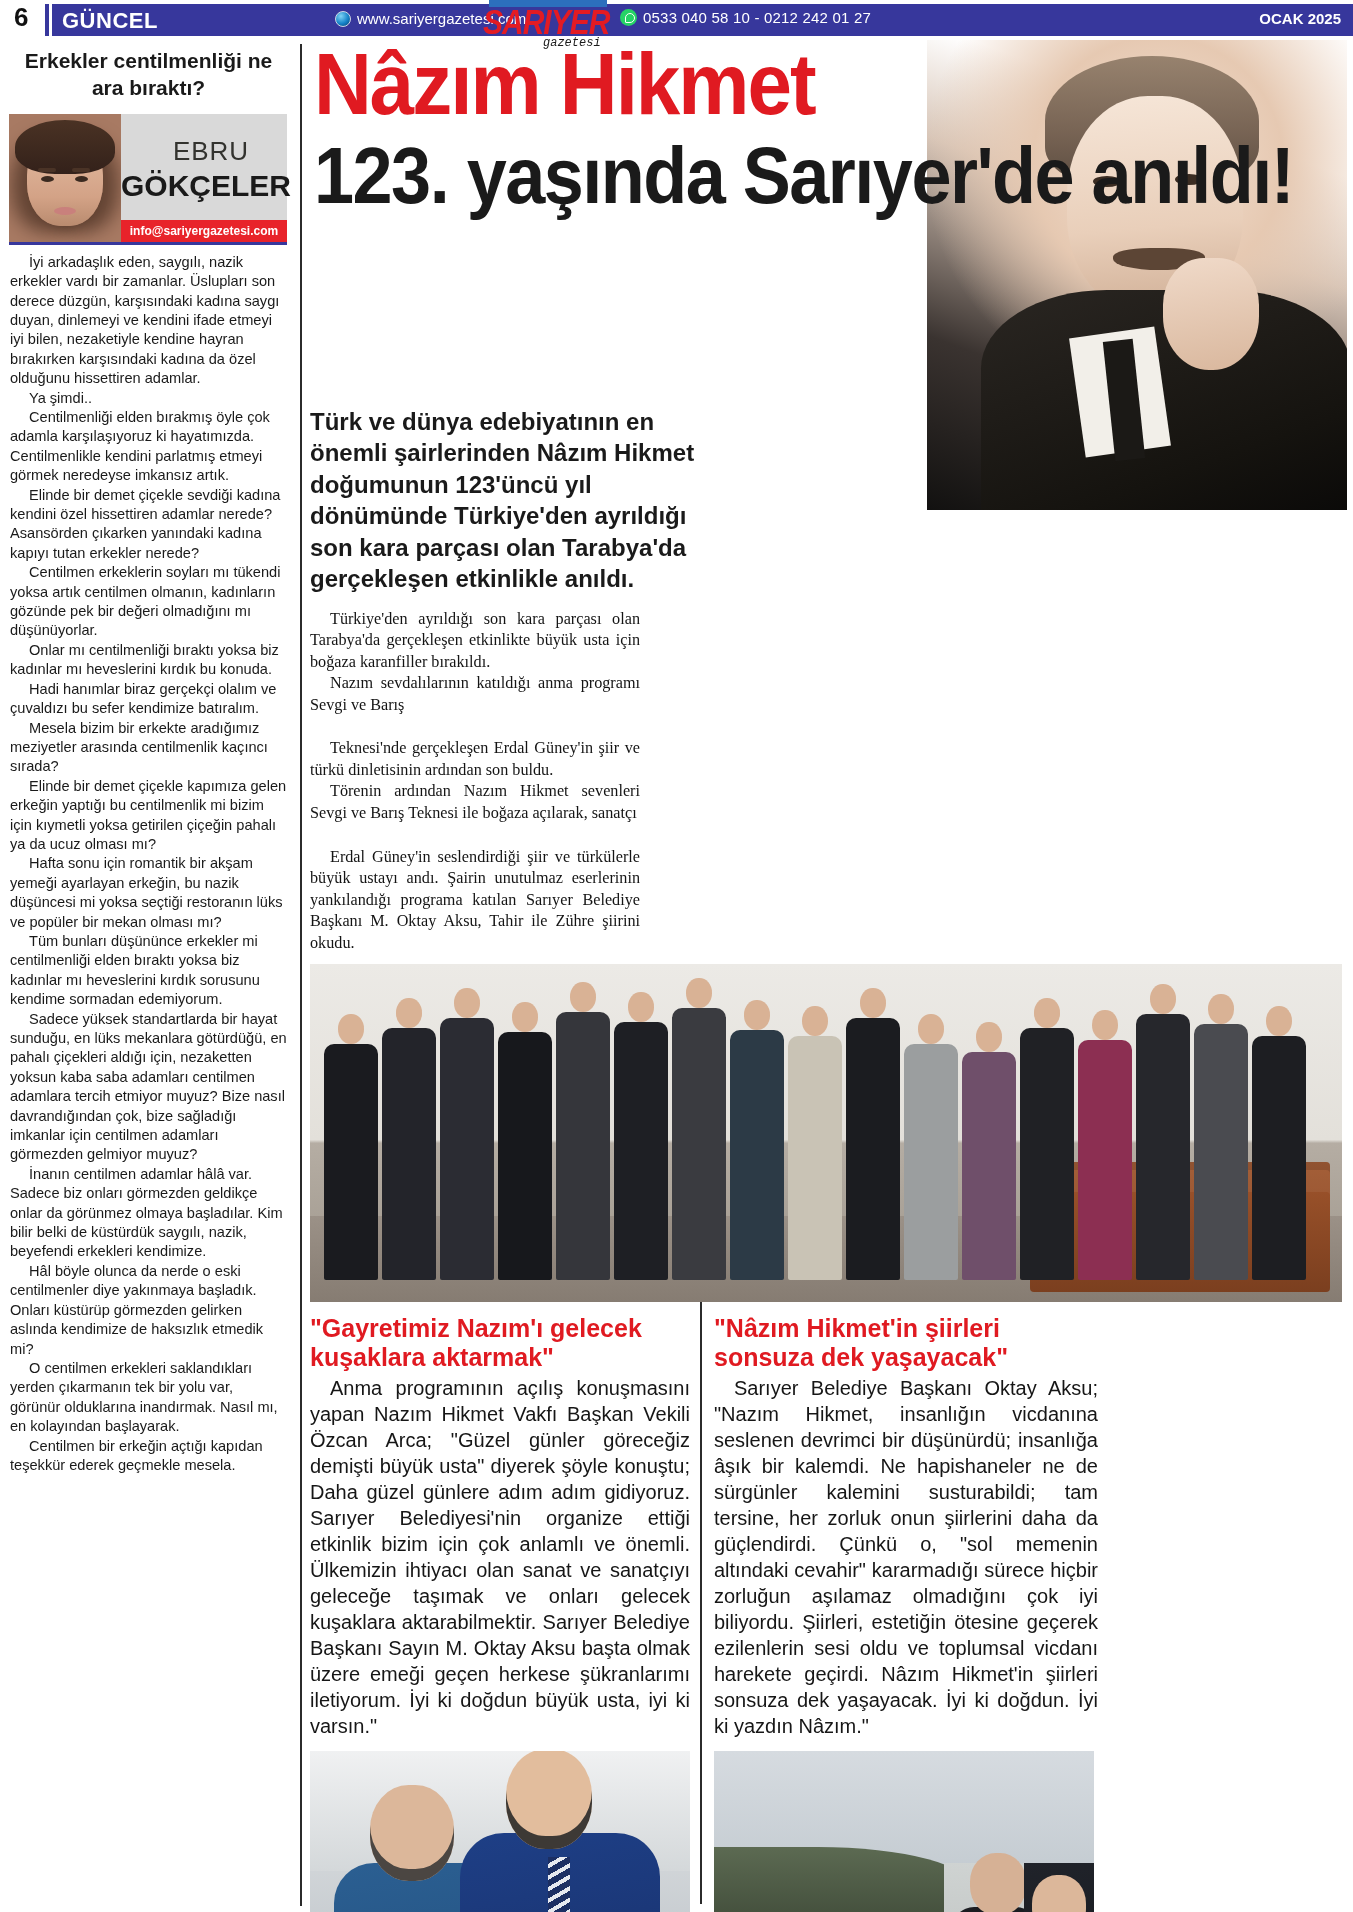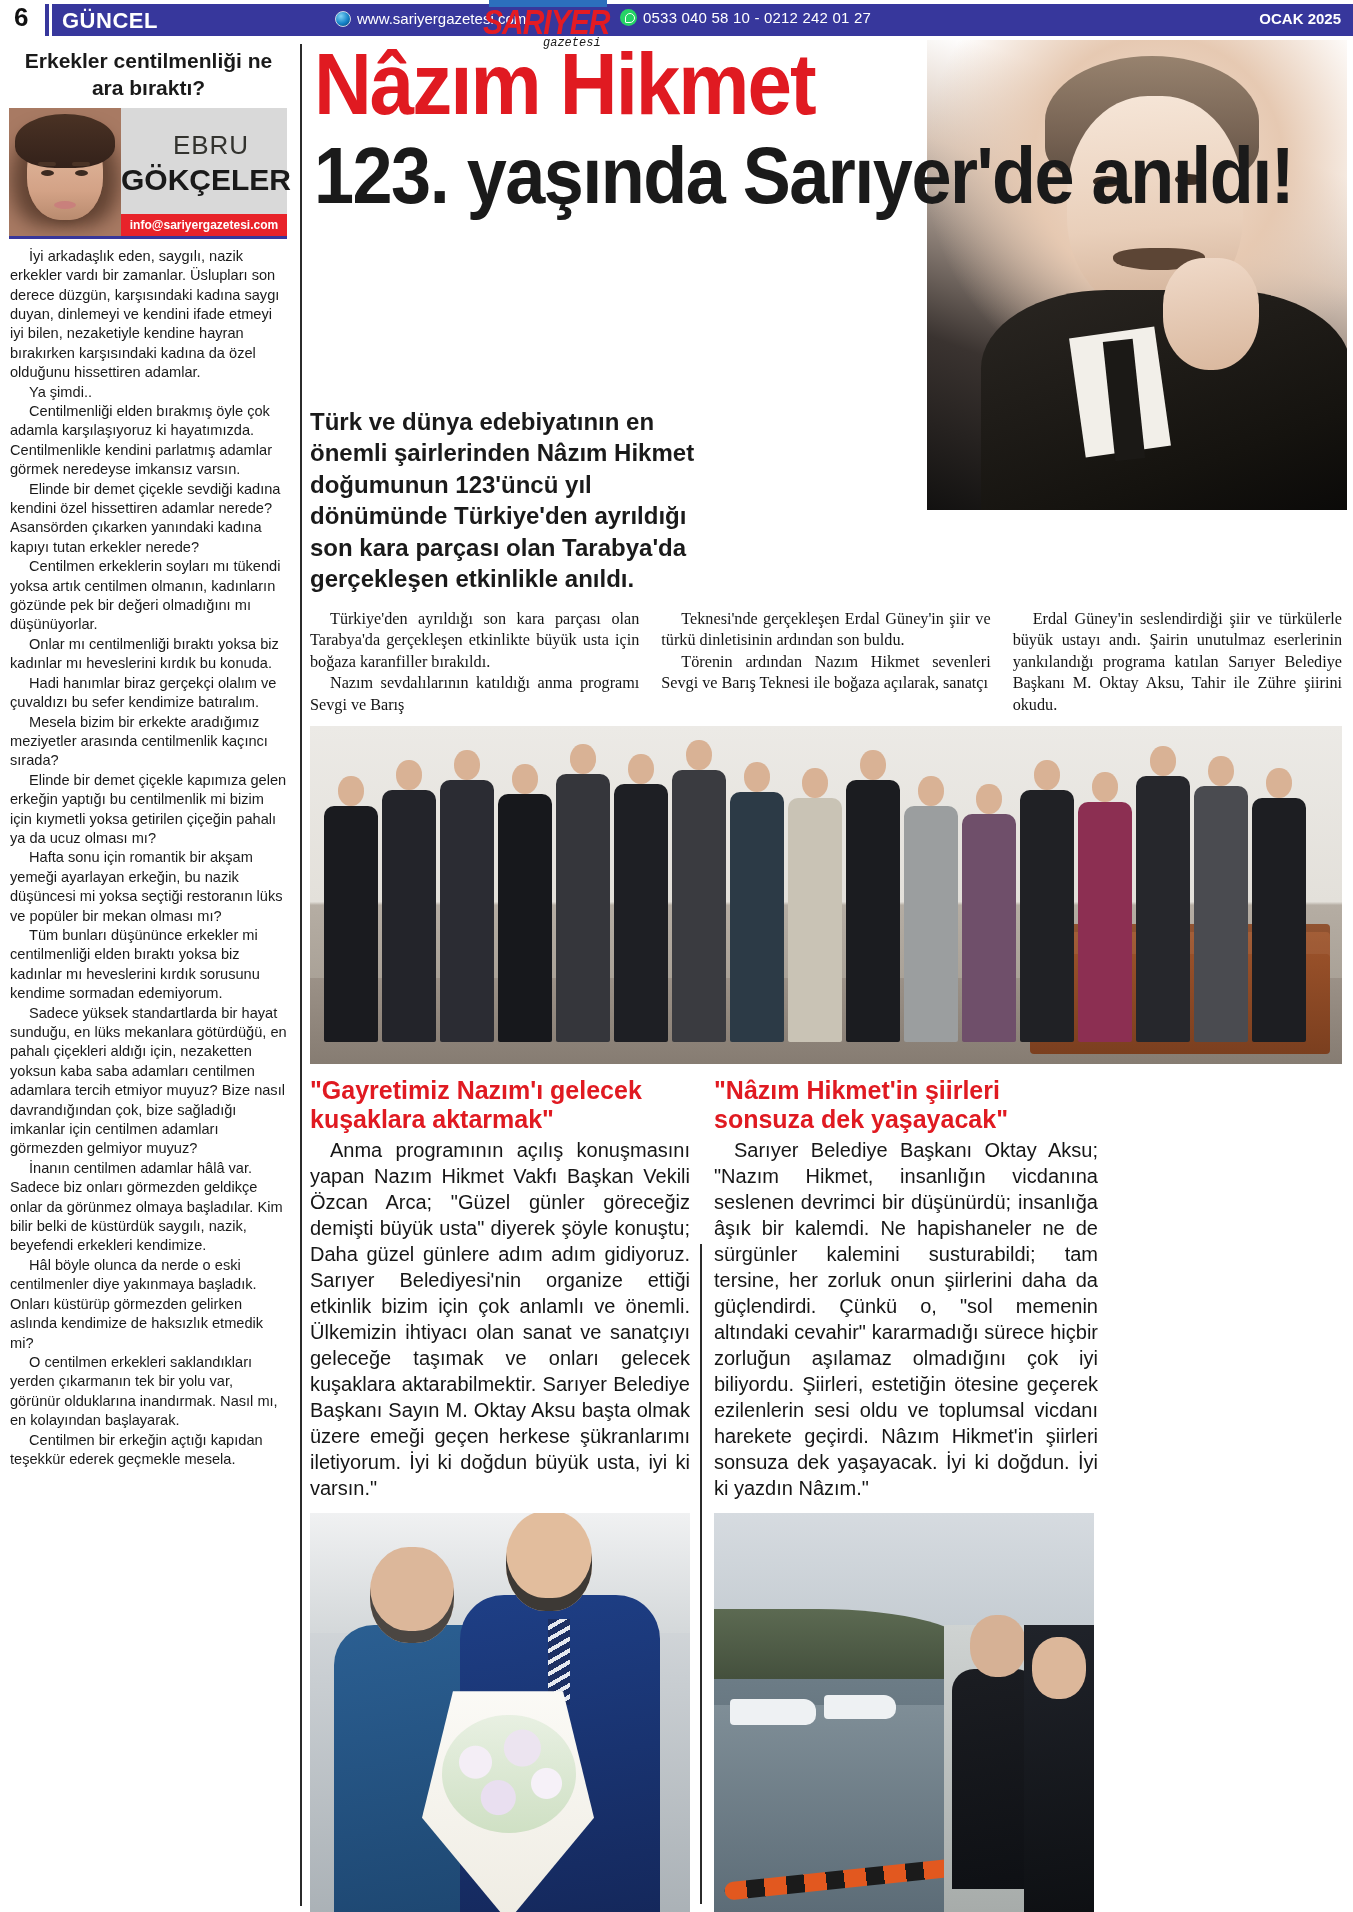--- a/index.html
+++ b/index.html
@@ -142,21 +142,21 @@
     top: 42px; left: 6px;
     width: 285px;
     height: 1866px;
   }
   .col-title {
     text-align: center;
     font-size: 21px;
     font-weight: bold;
     color: #1a1a1a;
     line-height: 1.28;
-    padding: 6px 4px 6px 4px;
+    padding: 6px 4px 12px 4px;
     font-family: "Liberation Sans", sans-serif;
   }
   .author-box {
     position: relative;
     width: 278px;
     height: 128px;
     background: #d9d9d9;
     margin-left: 3px;
   }
   .author-photo {
@@ -394,20 +394,21 @@
     color: #1a1a1a;
     z-index: 5;
     font-family: "Liberation Sans", sans-serif;
   }
 
   .three-col {
     display: flex;
     gap: 22px;
     margin-top: 14px;
     width: 1032px;
+    flex-direction: column;
   }
   .three-col .c {
     width: 330px;
     font-family: "Liberation Serif", serif;
     font-size: 16.2px;
     line-height: 1.33;
     color: #141414;
     text-align: justify;
   }
   .three-col .c p { text-indent: 20px; }
@@ -635,21 +636,21 @@
       <div class="author-first">EBRU</div>
       <div class="author-last">GÖKÇELER</div>
     </div>
     <div class="author-mail">info@sariyergazetesi.com</div>
   </div>
   <div class="author-underline"></div>
 
   <div class="col-body">
       <p>İyi arkadaşlık eden, saygılı, nazik erkekler vardı bir zamanlar. Üslupları son derece düzgün, karşısındaki kadına saygı duyan, dinlemeyi ve kendini ifade etmeyi iyi bilen, nezaketiyle kendine hayran bırakırken karşısındaki kadına da özel olduğunu hissettiren adamlar.</p>
       <p>Ya şimdi..</p>
-      <p>Centilmenliği elden bırakmış öyle çok adamla karşılaşıyoruz ki hayatımızda. Centilmenlikle kendini parlatmış adamlar görmek neredeyse imkansız varsın.</p>
+      <p>Centilmenliği elden bırakmış öyle çok adamla karşılaşıyoruz ki hayatımızda. Centilmenlikle kendini parlatmış etmeyi görmek neredeyse imkansız artık.</p>
       <p>Elinde bir demet çiçekle sevdiği kadına kendini özel hissettiren adamlar nerede? Asansörden çıkarken yanındaki kadına kapıyı tutan erkekler nerede?</p>
       <p>Centilmen erkeklerin soyları mı tükendi yoksa artık centilmen olmanın, kadınların gözünde pek bir değeri olmadığını mı düşünüyorlar.</p>
       <p>Onlar mı centilmenliği bıraktı yoksa biz kadınlar mı heveslerini kırdık bu konuda.</p>
       <p>Hadi hanımlar biraz gerçekçi olalım ve çuvaldızı bu sefer kendimize batıralım.</p>
       <p>Mesela bizim bir erkekte aradığımız meziyetler arasında centilmenlik kaçıncı sırada?</p>
       <p>Elinde bir demet çiçekle kapımıza gelen erkeğin yaptığı bu centilmenlik mi bizim için kıymetli yoksa getirilen çiçeğin pahalı ya da ucuz olması mı?</p>
       <p>Hafta sonu için romantik bir akşam yemeği ayarlayan erkeğin, bu nazik düşüncesi mi yoksa seçtiği restoranın lüks ve popüler bir mekan olması mı?</p>
       <p>Tüm bunları düşününce erkekler mi centilmenliği elden bıraktı yoksa biz kadınlar mı heveslerini kırdık sorusunu kendime sormadan edemiyorum.</p>
       <p>Sadece yüksek standartlarda bir hayat sunduğu, en lüks mekanlara götürdüğü, en pahalı çiçekleri aldığı için, nezaketten yoksun kaba saba adamları centilmen adamlara tercih etmiyor muyuz? Bize nasıl davrandığından çok, bize sağladığı imkanlar için centilmen adamları görmezden gelmiyor muyuz?</p>
       <p>İnanın centilmen adamlar hâlâ var. Sadece biz onları görmezden geldikçe onlar da görünmez olmaya başladılar. Kim bilir belki de küstürdük saygılı, nazik, beyefendi erkekleri kendimize.</p>

